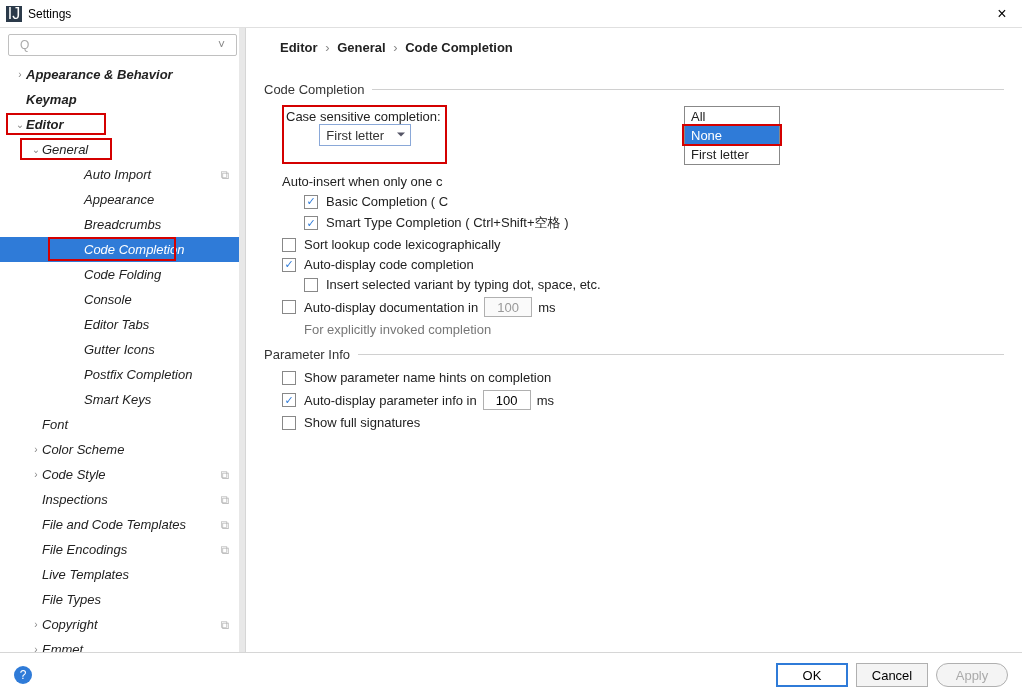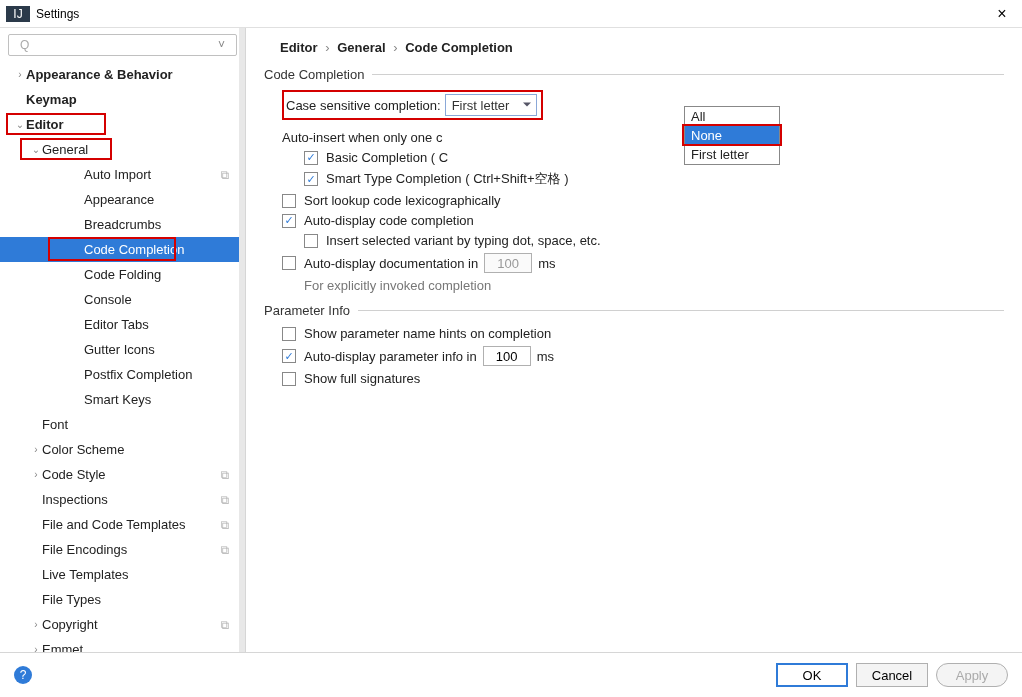--- a/index.html
+++ b/index.html
@@ -1,60 +1,60 @@
 <!DOCTYPE html>
 <html><head>
 <meta charset="utf-8">
 <style>
 * { box-sizing: border-box; margin: 0; padding: 0; font-family: "Segoe UI", Tahoma, sans-serif; font-size: 13px; }
 html, body { width: 1022px; height: 697px; background: #fff; overflow: hidden; }
 
 .titlebar { height: 28px; display: flex; align-items: center; padding: 0 6px; border-bottom: 1px solid #e0e0e0; }
-.titlebar .app-icon { width: 24px; height: 16px; background: #2b3a4a; color: #fff; font-size: 12px; display: flex; align-items: center; justify-content: center; margin-right: 6px; }
+.titlebar .app-icon { width: 16px; height: 16px; background: #2b3a4a; color: #fff; font-size: 16px; display: flex; align-items: center; justify-content: center; margin-right: 6px; }
 .titlebar .title { flex: 1; font-size: 12px; }
 .titlebar .close { width: 28px; text-align: center; font-size: 16px; cursor: pointer; }
 
 .body { display: flex; height: 624px; }
 .sidebar { width: 246px; border-right: 1px solid #d6d6d6; display: flex; flex-direction: column; background: #fff; position: relative; }
 .sidebar::after { content: ""; position: absolute; right: 0; top: 0; width: 6px; height: 100%; background: #e8e8e8; }
 .search-wrap { padding: 6px 8px; }
 .search { width: 100%; height: 22px; border: 1px solid #c0c0c0; border-radius: 2px; padding: 0 18px 0 6px; color: #999; background: #fff; }
 .search-row { position: relative; }
 .search-row .mag { position: absolute; top: 50%; right: 12px; transform: translateY(-50%); color: #888; font-size: 12px; }
 .search-row .ql { position: absolute; top: 50%; left: 12px; transform: translateY(-50%); color: #aaa; font-size: 12px; }
 
 .tree { flex: 1; overflow: auto; }
 .item { display: flex; align-items: center; height: 25px; padding-right: 16px; cursor: pointer; color: #222; }
 .item .arrow { width: 12px; text-align: center; color: #888; font-size: 10px; }
-.item .lbl { flex: 1; white-space: nowrap; }
+.item .lbl { flex: 1; white-space: nowrap; font-style: italic; }
 .item .copy { color: #b0b0b0; font-size: 12px; }
 .item.bold .lbl { font-weight: 600; }
 .item.selected { background: #2f7bd8; color: #fff; }
 .item.selected .lbl { color: #fff; }
 .ind0 { padding-left: 14px; }
 .ind1 { padding-left: 30px; }
 .ind2 { padding-left: 44px; gap: 28px; }
 
 .main { flex: 1; padding: 12px 18px; color: #222; position: relative; overflow: hidden; }
-.breadcrumb { font-weight: 600; margin-bottom: 12px; padding-left: 16px; }
+.breadcrumb { font-weight: 600; margin-bottom: 27px; padding-left: 16px; }
 .breadcrumb .sep { color: #888; font-weight: normal; margin: 0 4px; }
 
 .section-title { display: flex; align-items: center; color: #333; margin-top: 10px; margin-bottom: 8px; }
 .section-title .line { flex: 1; border-top: 1px solid #d0d0d0; margin-left: 8px; }
 
 .row { display: flex; align-items: center; margin: 5px 0 5px 18px; }
 .row.deep { margin-left: 40px; }
 .chk { width: 14px; height: 14px; border: 1px solid #888; margin-right: 8px; display: inline-flex; align-items: center; justify-content: center; font-size: 11px; color: #2f7bd8; background: #fff; }
 .chk.checked::before { content: "✓"; }
 .lbltxt { }
 input.num { width: 48px; height: 20px; border: 1px solid #b0b0b0; margin: 0 6px; padding: 0 12px; text-align: left; }
 .hint { color: #777; margin: 2px 0 6px 40px; }
 
 .case-row { display: flex; align-items: center; margin-left: 18px; }
-.case-red { border: 2px solid #d40000; padding: 2px 4px 2px 2px; display: inline-flex; align-items: center; }
+.case-red { border: 2px solid #d40000; padding: 2px 4px 16px 2px; display: inline-flex; align-items: center; flex-direction: column; }
 .dd { width: 92px; height: 22px; border: 1px solid #8aa8d8; display: inline-flex; align-items: center; padding: 0 16px 0 6px; margin-left: 4px; position: relative; color: #333; background: #fff; }
 .dd::after { content: ""; position: absolute; right: 5px; top: 50%; transform: translateY(-30%); border: 4px solid transparent; border-top-color: #556; }
 
 .dd-pop { position: absolute; left: 438px; top: 78px; width: 96px; border: 1px solid #888; background: #fff; z-index: 10; }
 .dd-opt { height: 19px; padding: 0 6px; display: flex; align-items: center; cursor: pointer; }
 .dd-opt.hl { background: #2f7bd8; color: #fff; }
 .dd-red { position: absolute; left: 436px; top: 96px; width: 100px; height: 22px; border: 2px solid #d40000; z-index: 11; pointer-events: none; }
 
 .footer { height: 45px; border-top: 1px solid #d6d6d6; display: flex; align-items: center; padding: 0 14px; }
 .help { width: 18px; height: 18px; border-radius: 50%; background: #2f7bd8; color: #fff; display: flex; align-items: center; justify-content: center; font-size: 12px; cursor: pointer; }

